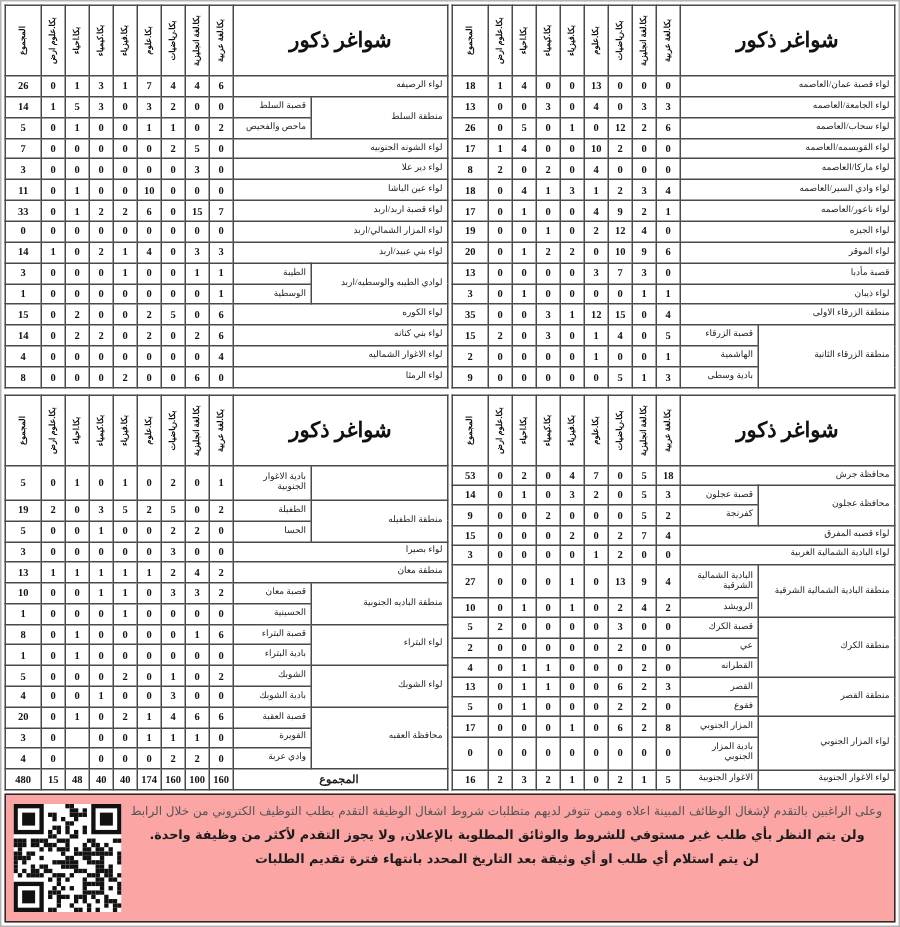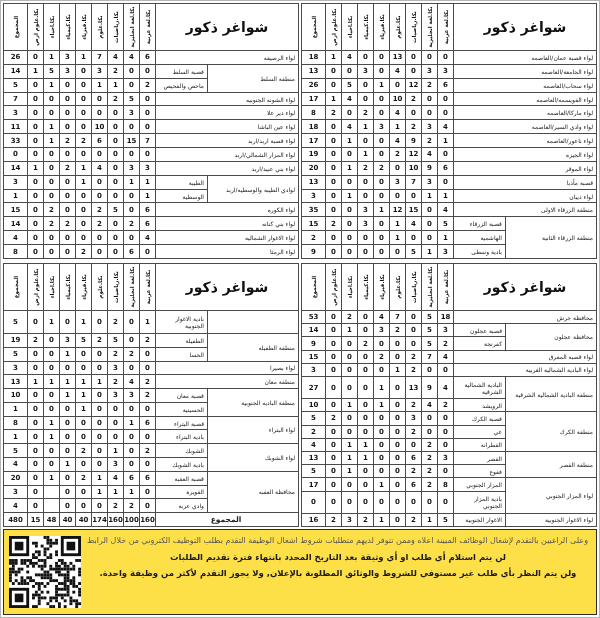--- a/index.html
+++ b/index.html
@@ -9,38 +9,39 @@
     direction:rtl;
   }
   .tbl-wrap{position:absolute;}
   .pos-tr{right:2px;top:2px;width:296px;height:256px;}
   .pos-tl{left:2px;top:2px;width:296px;height:256px;}
   .pos-br{right:2px;top:262px;width:296px;height:264px;}
   .pos-bl{left:2px;top:262px;width:296px;height:264px;}
   table{
     width:100%;height:100%;border-collapse:collapse;table-layout:fixed;direction:rtl;
     border:1.5px solid #2b2b2b;
+    font-family:Liberation Serif, serif;
   }
   th,td{border:1px solid #4a4a4a;padding:0;text-align:center;vertical-align:middle;overflow:hidden;}
   thead tr{height:47px;}
   th.title{font-size:14px;font-weight:600;color:#111;letter-spacing:1px;}
   th.vert{position:relative;}
   .vh{
     position:absolute;left:50%;top:50%;
     transform:translate(-50%,-50%) rotate(-90deg);
     white-space:nowrap;font-size:5.5px;font-weight:700;color:#111;
   }
   td.num{font-size:7px;font-weight:700;color:#141414;}
   td.lbl{font-size:6px;color:#222;text-align:right;padding:0 3px 0 1px;line-height:7px;}
   td.sub{text-align:right;}
   td.totlbl{text-align:center;font-size:7.5px;font-weight:700;}
   tr.total td.num{font-weight:700;}
   .footer-box{
     position:absolute;left:2px;top:528px;width:594px;height:86px;
-    border:1.5px solid #2b2b2b;box-sizing:border-box;background:#fde047;
+    border:1.5px solid #2b2b2b;box-sizing:border-box;background:#fca5a5;
   }
   .qr{position:absolute;left:5px;top:6px;width:72px;height:72px;}
   .foot-text{position:absolute;left:84px;right:8px;top:3px;}
   .fline{font-size:8px;line-height:16px;color:#555;text-align:center;white-space:nowrap;}
   .fbold{font-weight:700;color:#1c1c1c;font-size:8.5px;}
 </style>
 </head>
 <body>
 
 <div class="page">
@@ -1199,18 +1200,18 @@
         <rect x="24" y="72" width="3" height="3" fill="#111"></rect>
         <rect x="27" y="72" width="3" height="3" fill="#111"></rect>
         <rect x="42" y="72" width="3" height="3" fill="#111"></rect>
         <rect x="45" y="72" width="3" height="3" fill="#111"></rect>
         <rect x="51" y="72" width="3" height="3" fill="#111"></rect>
         <rect x="57" y="72" width="3" height="3" fill="#111"></rect>
         <rect x="69" y="72" width="3" height="3" fill="#111"></rect>
       </svg>
     <div class="foot-text">
       <div class="fline">وعلى الراغبين بالتقدم لإشغال الوظائف المبينة اعلاه وممن تتوفر لديهم متطلبات شروط اشغال الوظيفة التقدم بطلب التوظيف الكتروني من خلال الرابط</div>
+      <div class="fline fbold">ولن يتم النظر بأي طلب غير مستوفي للشروط والوثائق المطلوبة بالإعلان,  ولا يجوز التقدم لأكثر من وظيفة واحدة.</div>
       <div class="fline fbold">لن يتم استلام أي طلب او أي وثيقة بعد التاريخ المحدد بانتهاء فترة تقديم الطلبات</div>
-      <div class="fline fbold">ولن يتم النظر بأي طلب غير مستوفي للشروط والوثائق المطلوبة بالإعلان,  ولا يجوز التقدم لأكثر من وظيفة واحدة.</div>
     </div>
   </div>
 
 </div>
 
 </body></html>

